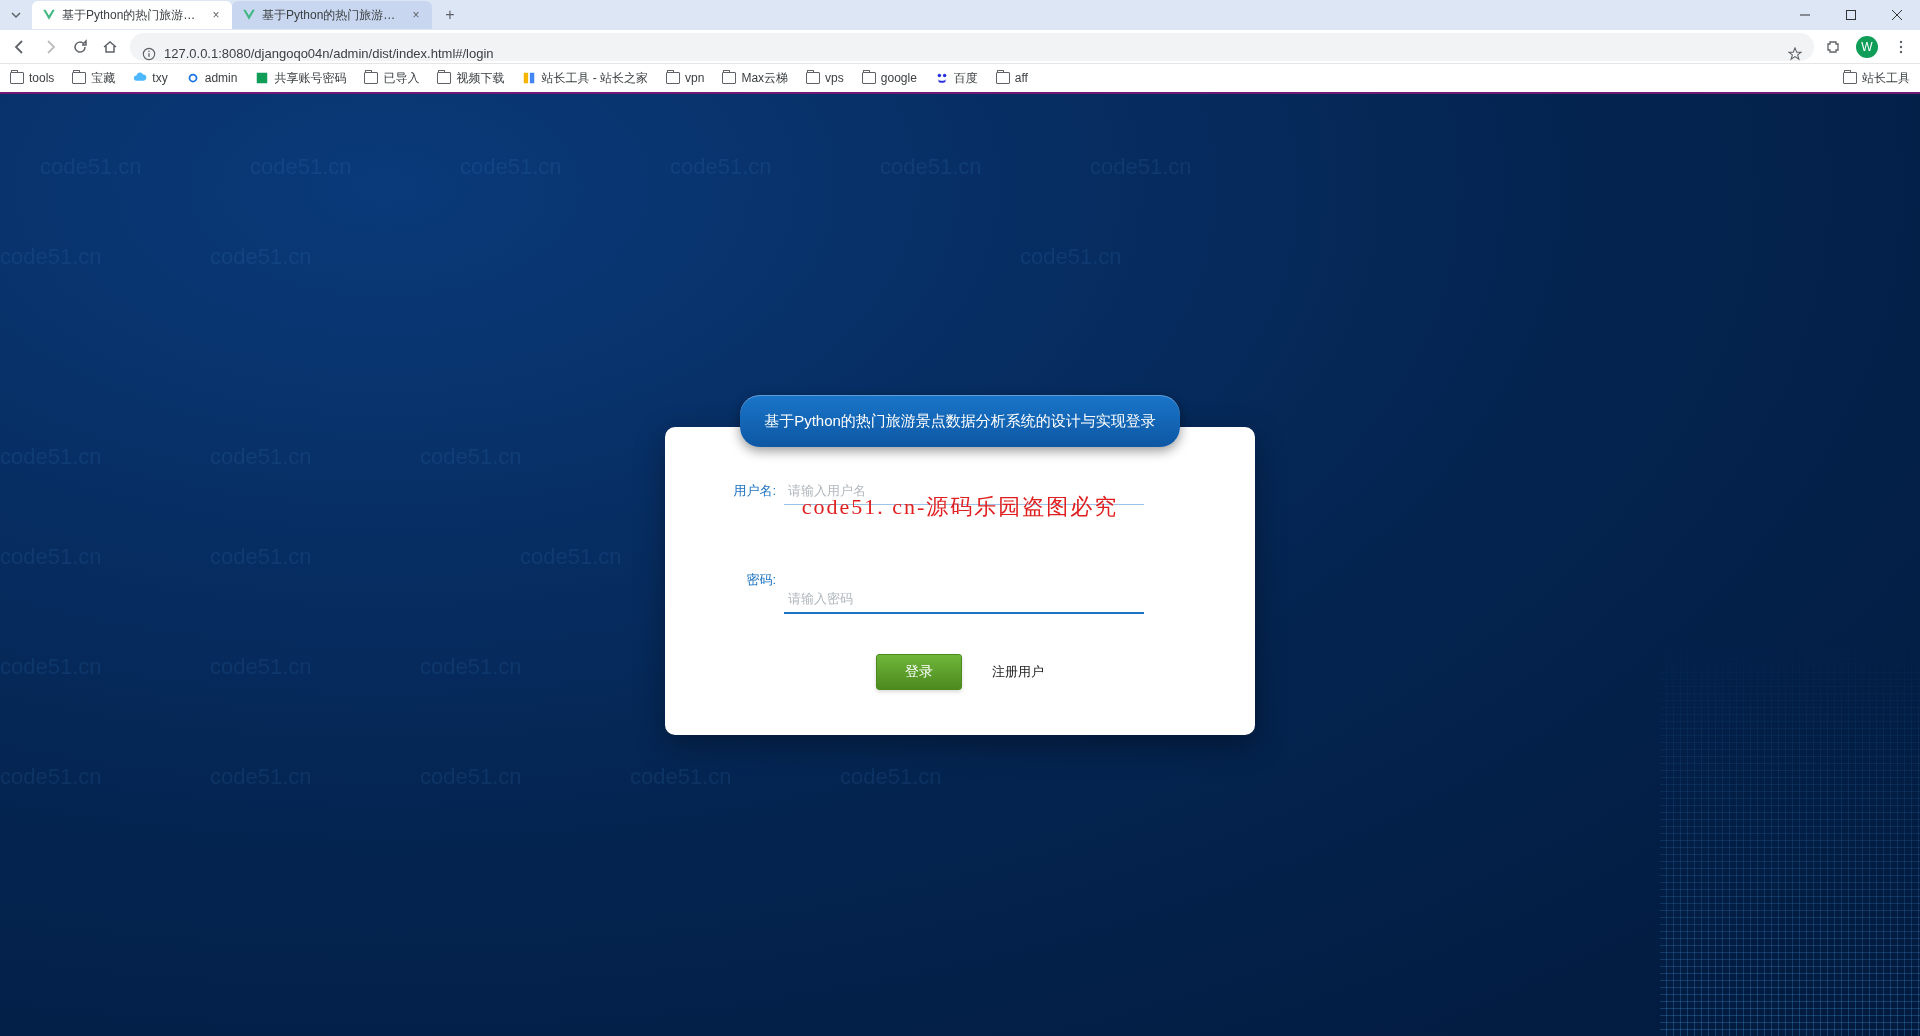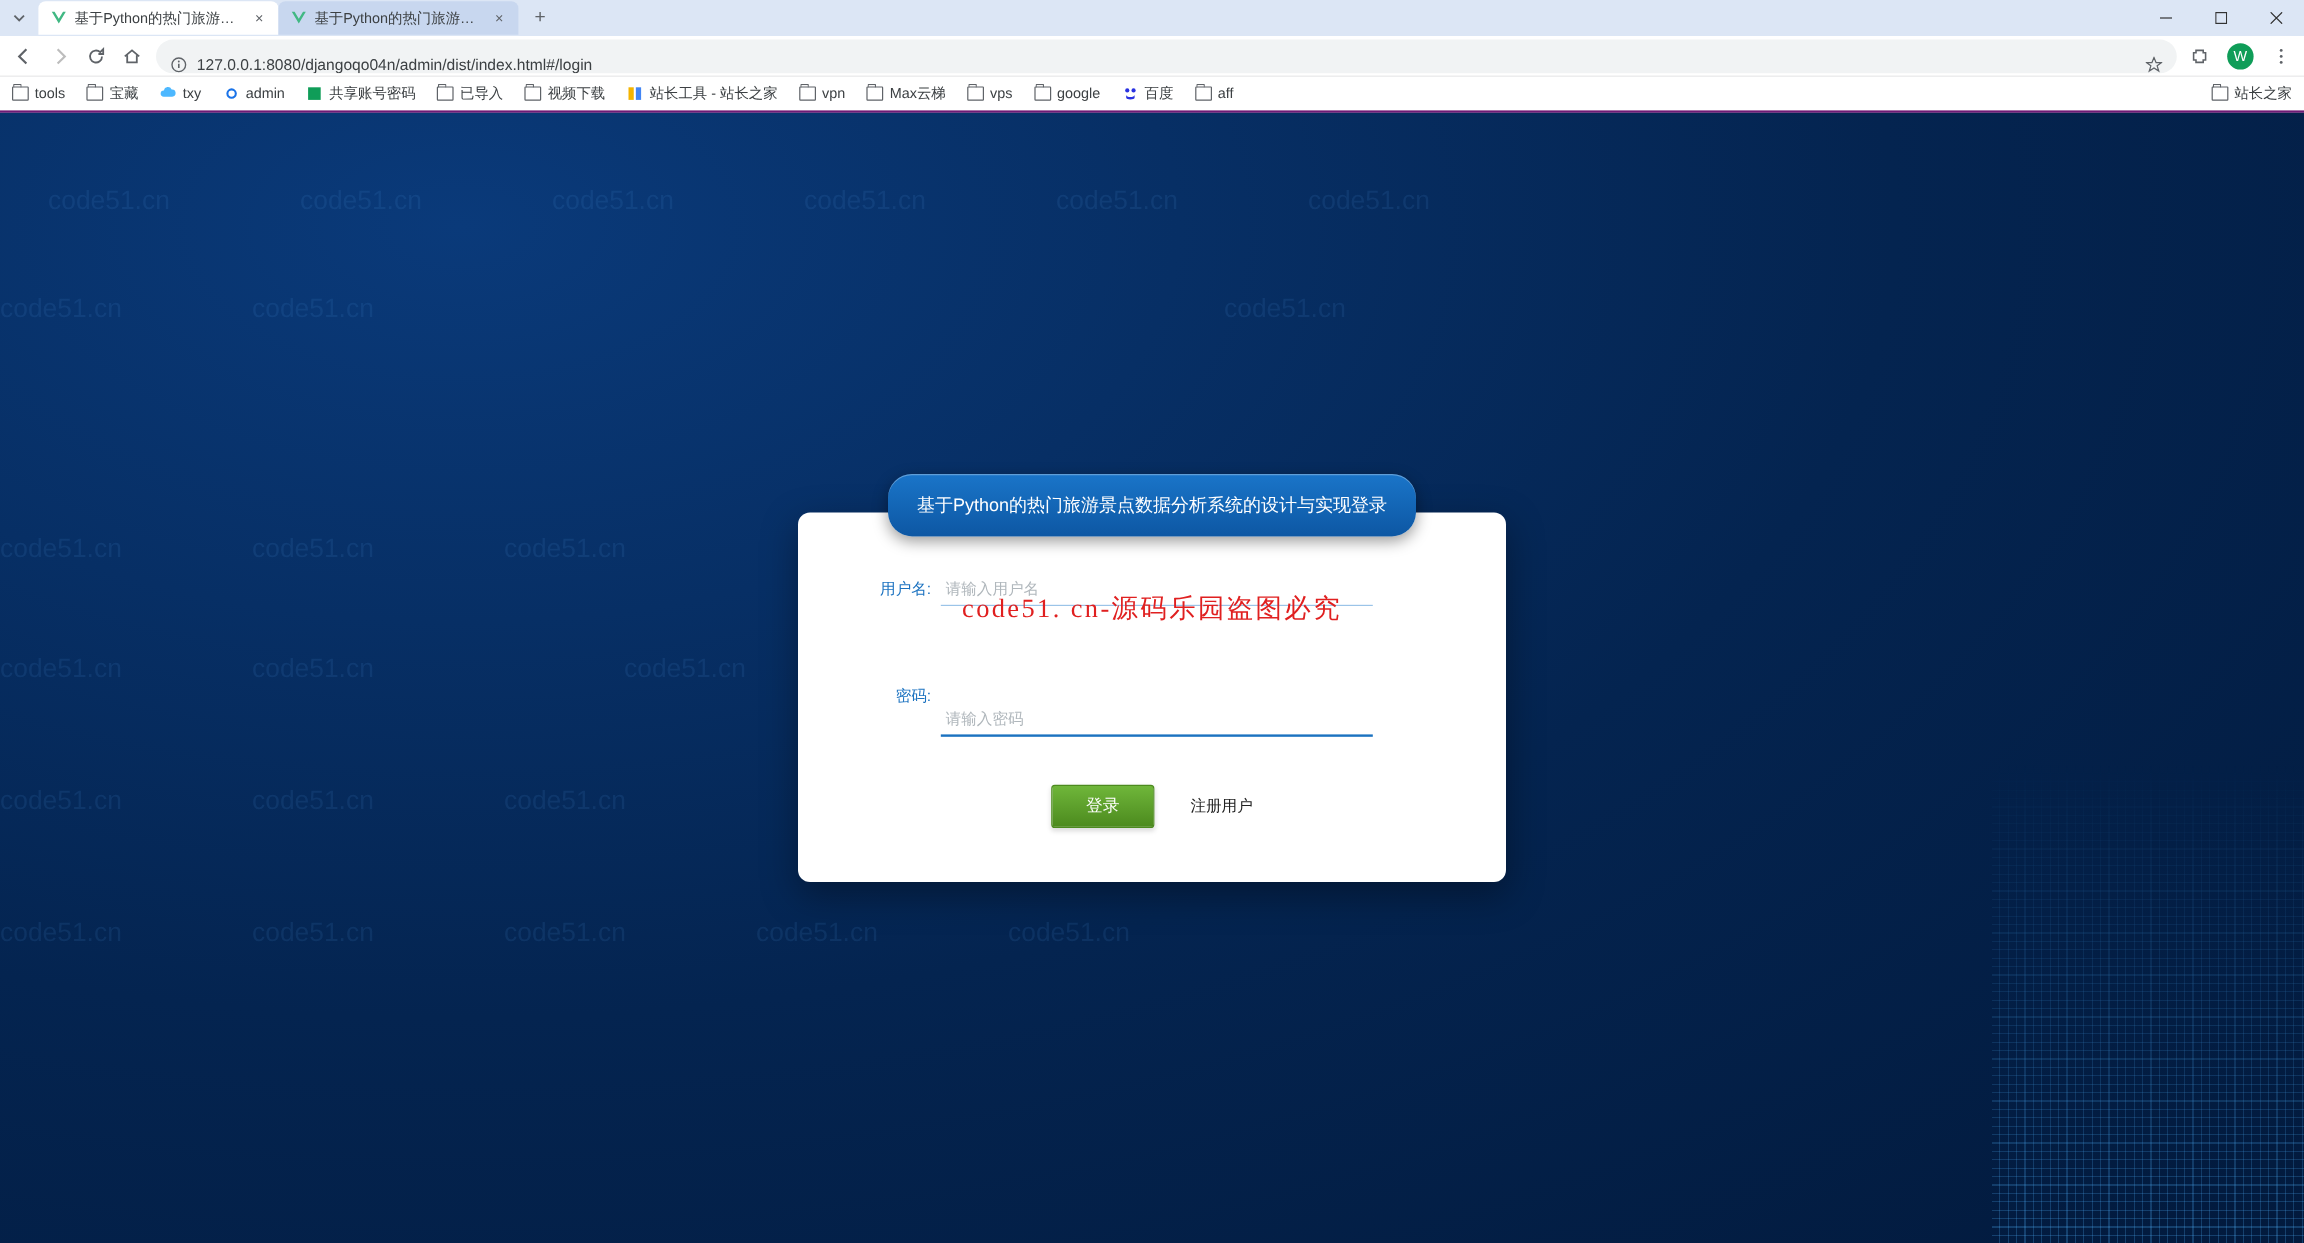--- a/index.html
+++ b/index.html
@@ -226,21 +226,21 @@
         </svg>
         <span>百度</span>
       </div>
     <div class="bm-item">
         <span class="bm-folder"></span>
         <span>aff</span>
       </div>
     <div class="bm-spacer"></div>
     <div class="bm-item">
         <span class="bm-folder"></span>
-        <span>站长之家</span>
+        <span>站长工具</span>
       </div>
   </div>
 </div>
 
 <div class="page">
 
   <div class="wm-grid">
     <span style="left:40px; top:60px;">code51.cn</span>
     <span style="left:250px; top:60px;">code51.cn</span>
     <span style="left:460px; top:60px;">code51.cn</span>

